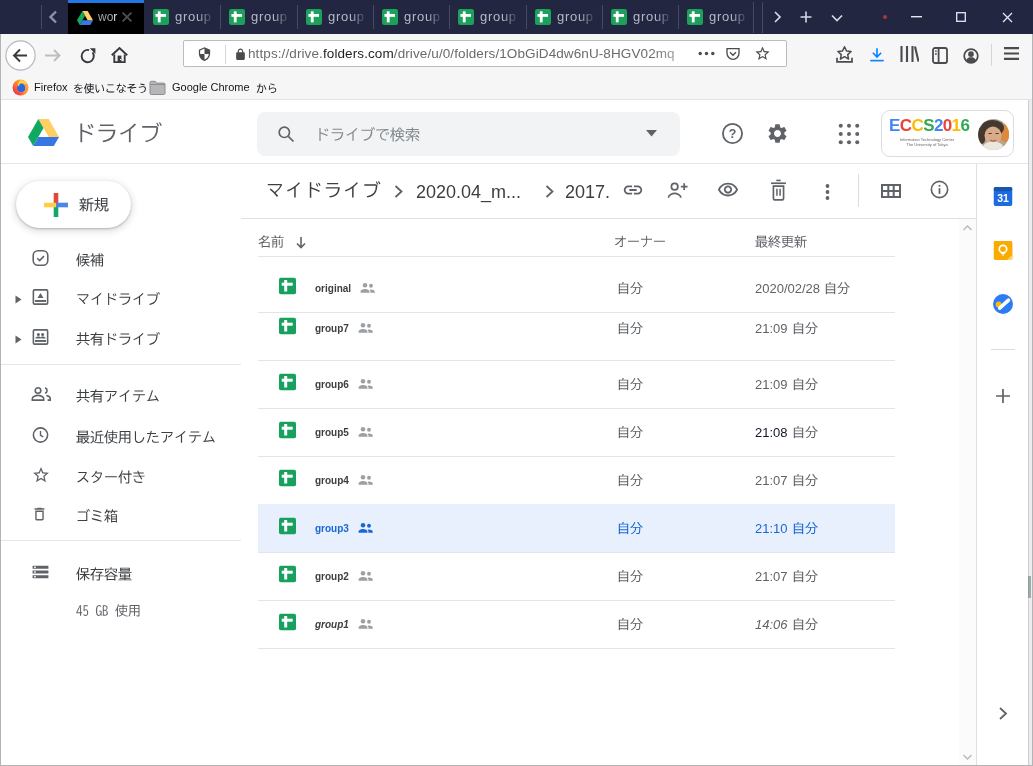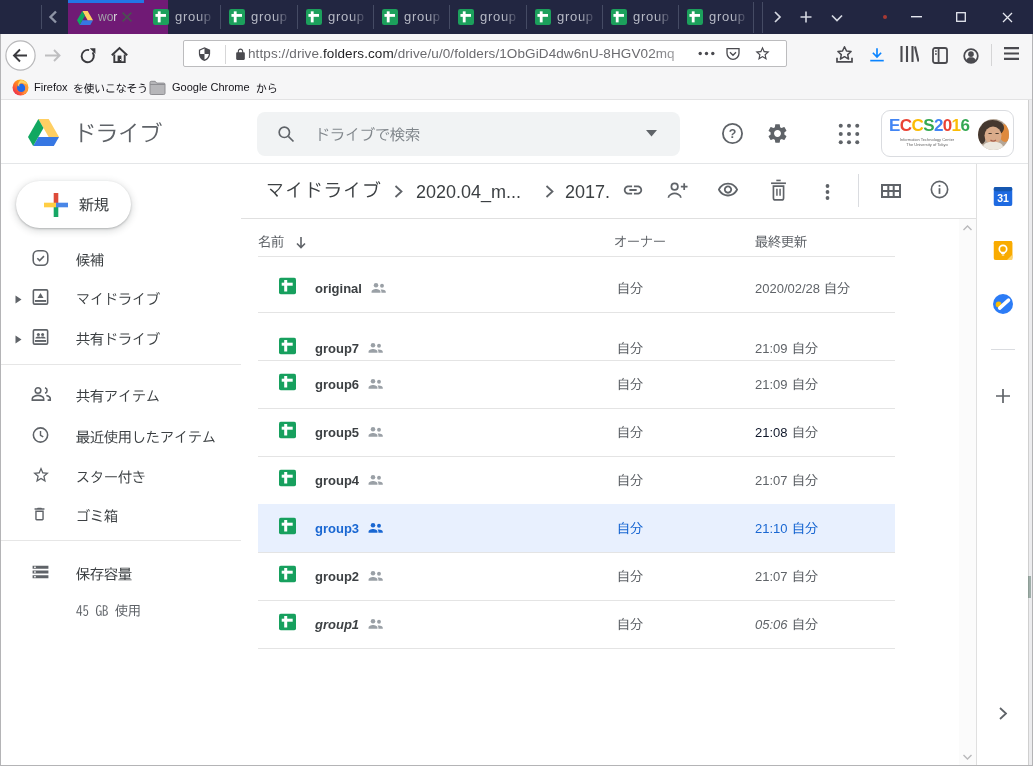--- a/index.html
+++ b/index.html
@@ -4,21 +4,21 @@
 html,body{width:1033px;height:766px;overflow:hidden;font-family:"Liberation Sans",sans-serif;background:#fff}
 .abs{position:absolute}
 #page{position:relative;width:1033px;height:766px;overflow:hidden}
 
 #titlebar{position:absolute;left:0;top:0;width:1033px;height:34px;background:#222641}
 .tabsep{position:absolute;top:5px;width:1px;height:24px;background:#454b64}
 .itab{position:absolute;top:0;height:34px;width:80px;overflow:hidden}
 .itab .ico{position:absolute;left:9px;top:9px}
 .itab .txt{position:absolute;left:31px;top:9px;font-size:13px;letter-spacing:.7px;color:#b6b9c5;white-space:nowrap}
 .itab .fade{position:absolute;right:0;top:0;width:22px;height:34px;background:linear-gradient(to right,rgba(34,38,65,0),#222641 75%)}
-#activetab{position:absolute;left:68px;top:0;width:100px;height:34px;background:#701a75}
+#activetab{position:absolute;left:68px;top:0;width:76px;height:34px;background:#000000}
 #activetab .stripe{position:absolute;left:0;top:0;width:76px;height:2.5px;background:#2376e5}
 
 #navbar{position:absolute;left:0;top:34px;width:1033px;height:38px;background:#f6f6f7}
 #urlbar{position:absolute;left:183px;top:40px;width:604px;height:27px;background:#fff;border:1px solid #bcbcbe;border-radius:2px}
 .urltext{position:absolute;left:64px;top:5px;font-size:13.5px;white-space:nowrap;letter-spacing:.1px;color:#6b6b6f;width:516px;overflow:hidden}
 
 #bmbar{position:absolute;left:0;top:72px;width:1033px;height:28px;background:#f6f6f7;border-bottom:1px solid #e3e3e4}
 
 #dhead{position:absolute;left:0;top:100px;width:1033px;height:64px;background:#fff;border-bottom:1px solid #e4e6e8}
 #search{position:absolute;left:257px;top:112px;width:423px;height:44px;background:#f1f3f4;border-radius:8px}
@@ -29,21 +29,21 @@
 .nicon{position:absolute;left:31px;top:50%;transform:translateY(-50%)}
 .ntext{position:absolute;left:76px;top:50%;transform:translateY(-50%)}
 .sdiv{position:absolute;background:#e6e6e6;height:1px}
 
 .bc{position:absolute;top:181px}
 .tico{position:absolute;top:179px;width:24px;height:24px}
 #hdrline{position:absolute;left:241px;top:218px;width:736px;height:1px;background:#e0e0e0}
 .rowline{position:absolute;left:258px;width:637px;height:1px;background:#e4e4e4}
 .frow{position:absolute;left:258px;width:637px;height:48px}
 .fico{position:absolute;left:21px;top:50%;transform:translateY(-50%)}
-.fname{position:absolute;left:57px;top:50%;transform:translateY(-50%);font-size:13px;font-weight:bold;color:#3c4043;display:flex;align-items:center;gap:9px}
+.fname{position:absolute;left:57px;top:50%;transform:translateY(-50%);font-size:10px;font-weight:bold;color:#3c4043;display:flex;align-items:center;gap:9px}
 .fowner{position:absolute;left:359px;top:50%;transform:translateY(-50%)}
 .fdate{position:absolute;left:497px;top:50%;transform:translateY(-50%);display:flex;align-items:center;gap:4px;font-size:13px;color:#5f6368}
 
 #rpanel{position:absolute;left:976px;top:164px;width:52px;height:602px;border-left:1px solid #e0e0e0;background:#fff}
 .rico{position:absolute;left:50%;transform:translateX(-50%)}
 
 #cscroll{position:absolute;left:959px;top:219px;width:17px;height:547px;background:#fbfbfb}
 #winscroll{position:absolute;left:1029px;top:100px;width:4px;height:666px;background:#ececee}
 </style></head><body>
 <div id="page">
@@ -525,21 +525,21 @@
         </svg>
       </div>
 <div class="fdate" style="color:#5f6368">
         <span>2020/02/28</span>
         <svg width="26" height="13.0" viewBox="0 -11.44 26 13.00" style="display:block">
           <path d="M5.0 -9.3Q5.6 -10.2 5.9 -11.1L7.0 -10.9Q6.6 -10.0 6.1 -9.3H11.2V1.2H10.1V0.3H2.9V1.2H1.8V-9.3ZM2.9 -8.4V-6.4H10.1V-8.4ZM2.9 -5.6V-3.6H10.1V-5.6ZM2.9 -2.7V-0.6H10.1V-2.7Z M19.3 -5.1Q19.1 -2.6 18.1 -1.2Q17.0 0.3 14.7 1.2L14.0 0.3Q16.2 -0.3 17.2 -1.8Q18.0 -2.9 18.2 -5.1H15.7V-6.0H23.4Q23.3 -1.8 22.9 -0.1Q22.8 0.6 22.3 0.9Q21.9 1.1 21.1 1.1Q20.1 1.1 19.3 1.0L19.0 -0.0Q20.1 0.1 20.9 0.1Q21.6 0.1 21.8 -0.2Q22.2 -0.9 22.3 -4.9L22.3 -5.1ZM13.3 -5.5Q16.2 -7.5 17.4 -11.0L18.4 -10.6Q17.7 -8.7 16.6 -7.3Q15.6 -5.9 14.0 -4.8ZM25.1 -5.1Q23.5 -6.2 22.4 -7.4Q21.2 -8.8 20.2 -10.7L21.1 -11.1Q22.8 -7.8 25.8 -6.0Z" fill="#5f6368"></path>
         </svg>
       </div>
 </div>
     <div class="rowline" style="top:312px"></div>
-    <div class="frow" style="top:324px;">
+    <div class="frow" style="top:304px;">
 <div class="fico"><svg width="17" height="17" viewBox="0 0 17 17">
           <rect x="0" y="0" width="17" height="17" rx="2.2" fill="#17A05E"></rect>
           <rect x="5.2" y="2.5" width="3" height="11.5" fill="#fff"></rect>
           <rect x="2.7" y="5.2" width="11" height="3" fill="#fff"></rect>
         </svg></div>
 <div class="fname" style="color:#3c4043">
         <span>group7</span>
         <svg width="16" height="11" viewBox="0 0 24 16">
           <circle cx="7.5" cy="4" r="3.4" fill="#9aa0a6"></circle>
           <circle cx="16.5" cy="4.6" r="2.9" fill="#9aa0a6"></circle>
@@ -714,21 +714,21 @@
           <path d="M.8 15 v-1.4 c0-2.7 4.5-4 6.7-4 s6.7 1.3 6.7 4 V15 Z" fill="#9aa0a6"></path>
           <path d="M15.6 15 v-1.8 c0-1.1-.5-2-1.3-2.7 .7-.3 1.5-.4 2.2-.4 1.9 0 5.7 1.1 5.7 3.4 V15 Z" fill="#9aa0a6"></path>
         </svg>
       </div>
 <div class="fowner">
         <svg width="26" height="13.0" viewBox="0 -11.44 26 13.00" style="display:block">
           <path d="M5.0 -9.3Q5.6 -10.2 5.9 -11.1L7.0 -10.9Q6.6 -10.0 6.1 -9.3H11.2V1.2H10.1V0.3H2.9V1.2H1.8V-9.3ZM2.9 -8.4V-6.4H10.1V-8.4ZM2.9 -5.6V-3.6H10.1V-5.6ZM2.9 -2.7V-0.6H10.1V-2.7Z M19.3 -5.1Q19.1 -2.6 18.1 -1.2Q17.0 0.3 14.7 1.2L14.0 0.3Q16.2 -0.3 17.2 -1.8Q18.0 -2.9 18.2 -5.1H15.7V-6.0H23.4Q23.3 -1.8 22.9 -0.1Q22.8 0.6 22.3 0.9Q21.9 1.1 21.1 1.1Q20.1 1.1 19.3 1.0L19.0 -0.0Q20.1 0.1 20.9 0.1Q21.6 0.1 21.8 -0.2Q22.2 -0.9 22.3 -4.9L22.3 -5.1ZM13.3 -5.5Q16.2 -7.5 17.4 -11.0L18.4 -10.6Q17.7 -8.7 16.6 -7.3Q15.6 -5.9 14.0 -4.8ZM25.1 -5.1Q23.5 -6.2 22.4 -7.4Q21.2 -8.8 20.2 -10.7L21.1 -11.1Q22.8 -7.8 25.8 -6.0Z" fill="#5f6368"></path>
         </svg>
       </div>
 <div class="fdate" style="color:#5f6368">
-        <span>05:06</span>
+        <span>14:06</span>
         <svg width="26" height="13.0" viewBox="0 -11.44 26 13.00" style="display:block">
           <path d="M5.0 -9.3Q5.6 -10.2 5.9 -11.1L7.0 -10.9Q6.6 -10.0 6.1 -9.3H11.2V1.2H10.1V0.3H2.9V1.2H1.8V-9.3ZM2.9 -8.4V-6.4H10.1V-8.4ZM2.9 -5.6V-3.6H10.1V-5.6ZM2.9 -2.7V-0.6H10.1V-2.7Z M19.3 -5.1Q19.1 -2.6 18.1 -1.2Q17.0 0.3 14.7 1.2L14.0 0.3Q16.2 -0.3 17.2 -1.8Q18.0 -2.9 18.2 -5.1H15.7V-6.0H23.4Q23.3 -1.8 22.9 -0.1Q22.8 0.6 22.3 0.9Q21.9 1.1 21.1 1.1Q20.1 1.1 19.3 1.0L19.0 -0.0Q20.1 0.1 20.9 0.1Q21.6 0.1 21.8 -0.2Q22.2 -0.9 22.3 -4.9L22.3 -5.1ZM13.3 -5.5Q16.2 -7.5 17.4 -11.0L18.4 -10.6Q17.7 -8.7 16.6 -7.3Q15.6 -5.9 14.0 -4.8ZM25.1 -5.1Q23.5 -6.2 22.4 -7.4Q21.2 -8.8 20.2 -10.7L21.1 -11.1Q22.8 -7.8 25.8 -6.0Z" fill="#5f6368"></path>
         </svg>
       </div>
 </div>
     <div class="rowline" style="top:648px"></div>
     <div id="cscroll">
 <svg class="abs" style="left:4px;top:6px" width="9" height="6" viewBox="0 0 9 6">
         <path d="M.5 5 L4.5 1 L8.5 5" stroke="#b9b9bb" stroke-width="1.4" fill="none"></path>
       </svg>

